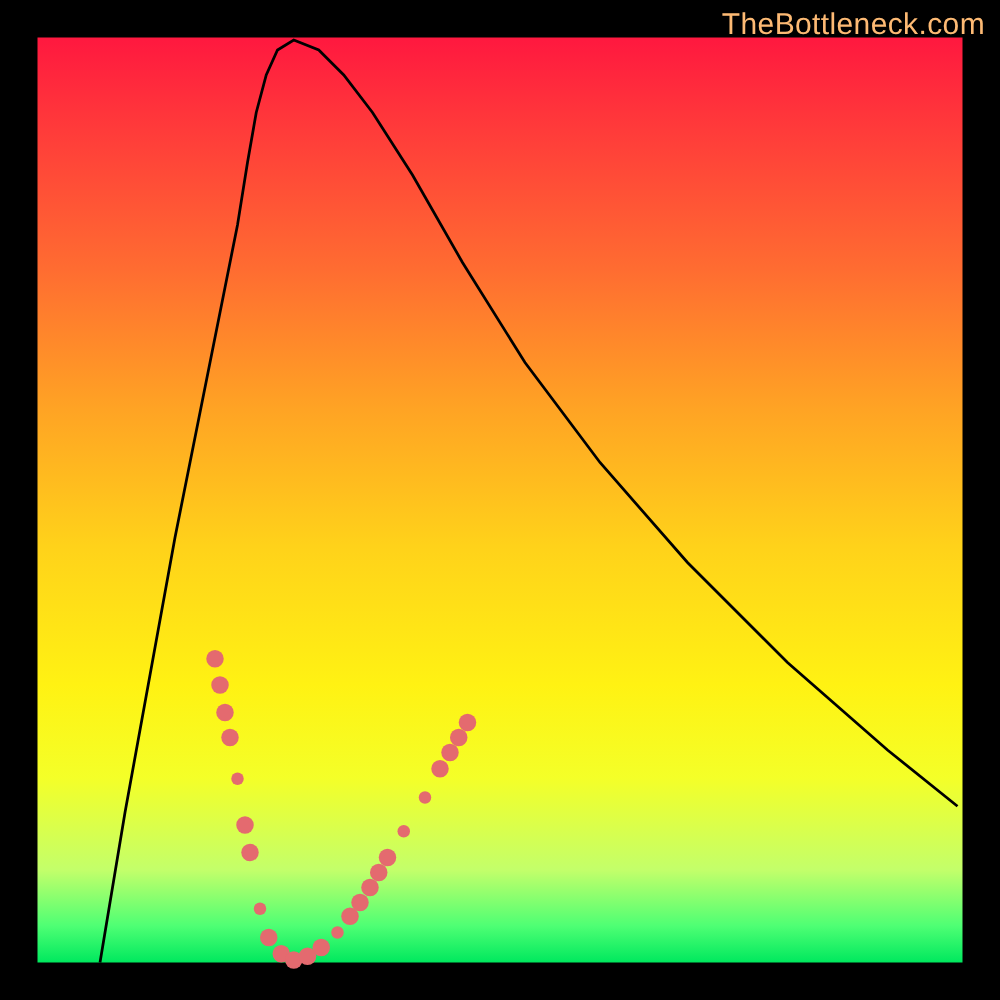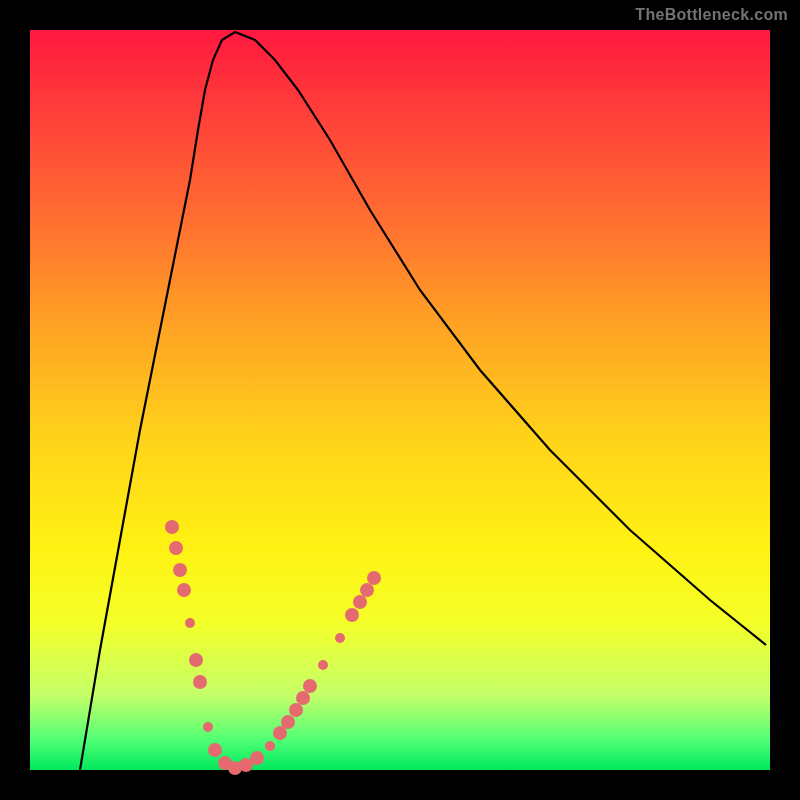--- a/index.html
+++ b/index.html
@@ -27,23 +27,23 @@
       #f4ff28 80%,
       #c3ff6a 90%,
       #4fff74 96%,
       #00e85e 100%
     );
   }
   .watermark {
     position: absolute;
     top: 6px;
     right: 12px;
-    color: #737373;
-    font-size: 16px;
-    font-weight: 700;
+    color: #fdba74;
+    font-size: 24px;
+    font-weight: 400;
     letter-spacing: 0.3px;
     user-select: none;
   }
   svg.curve {
     position: absolute;
     left: 0;
     top: 0;
     width: 740px;
     height: 740px;
     overflow: visible;

